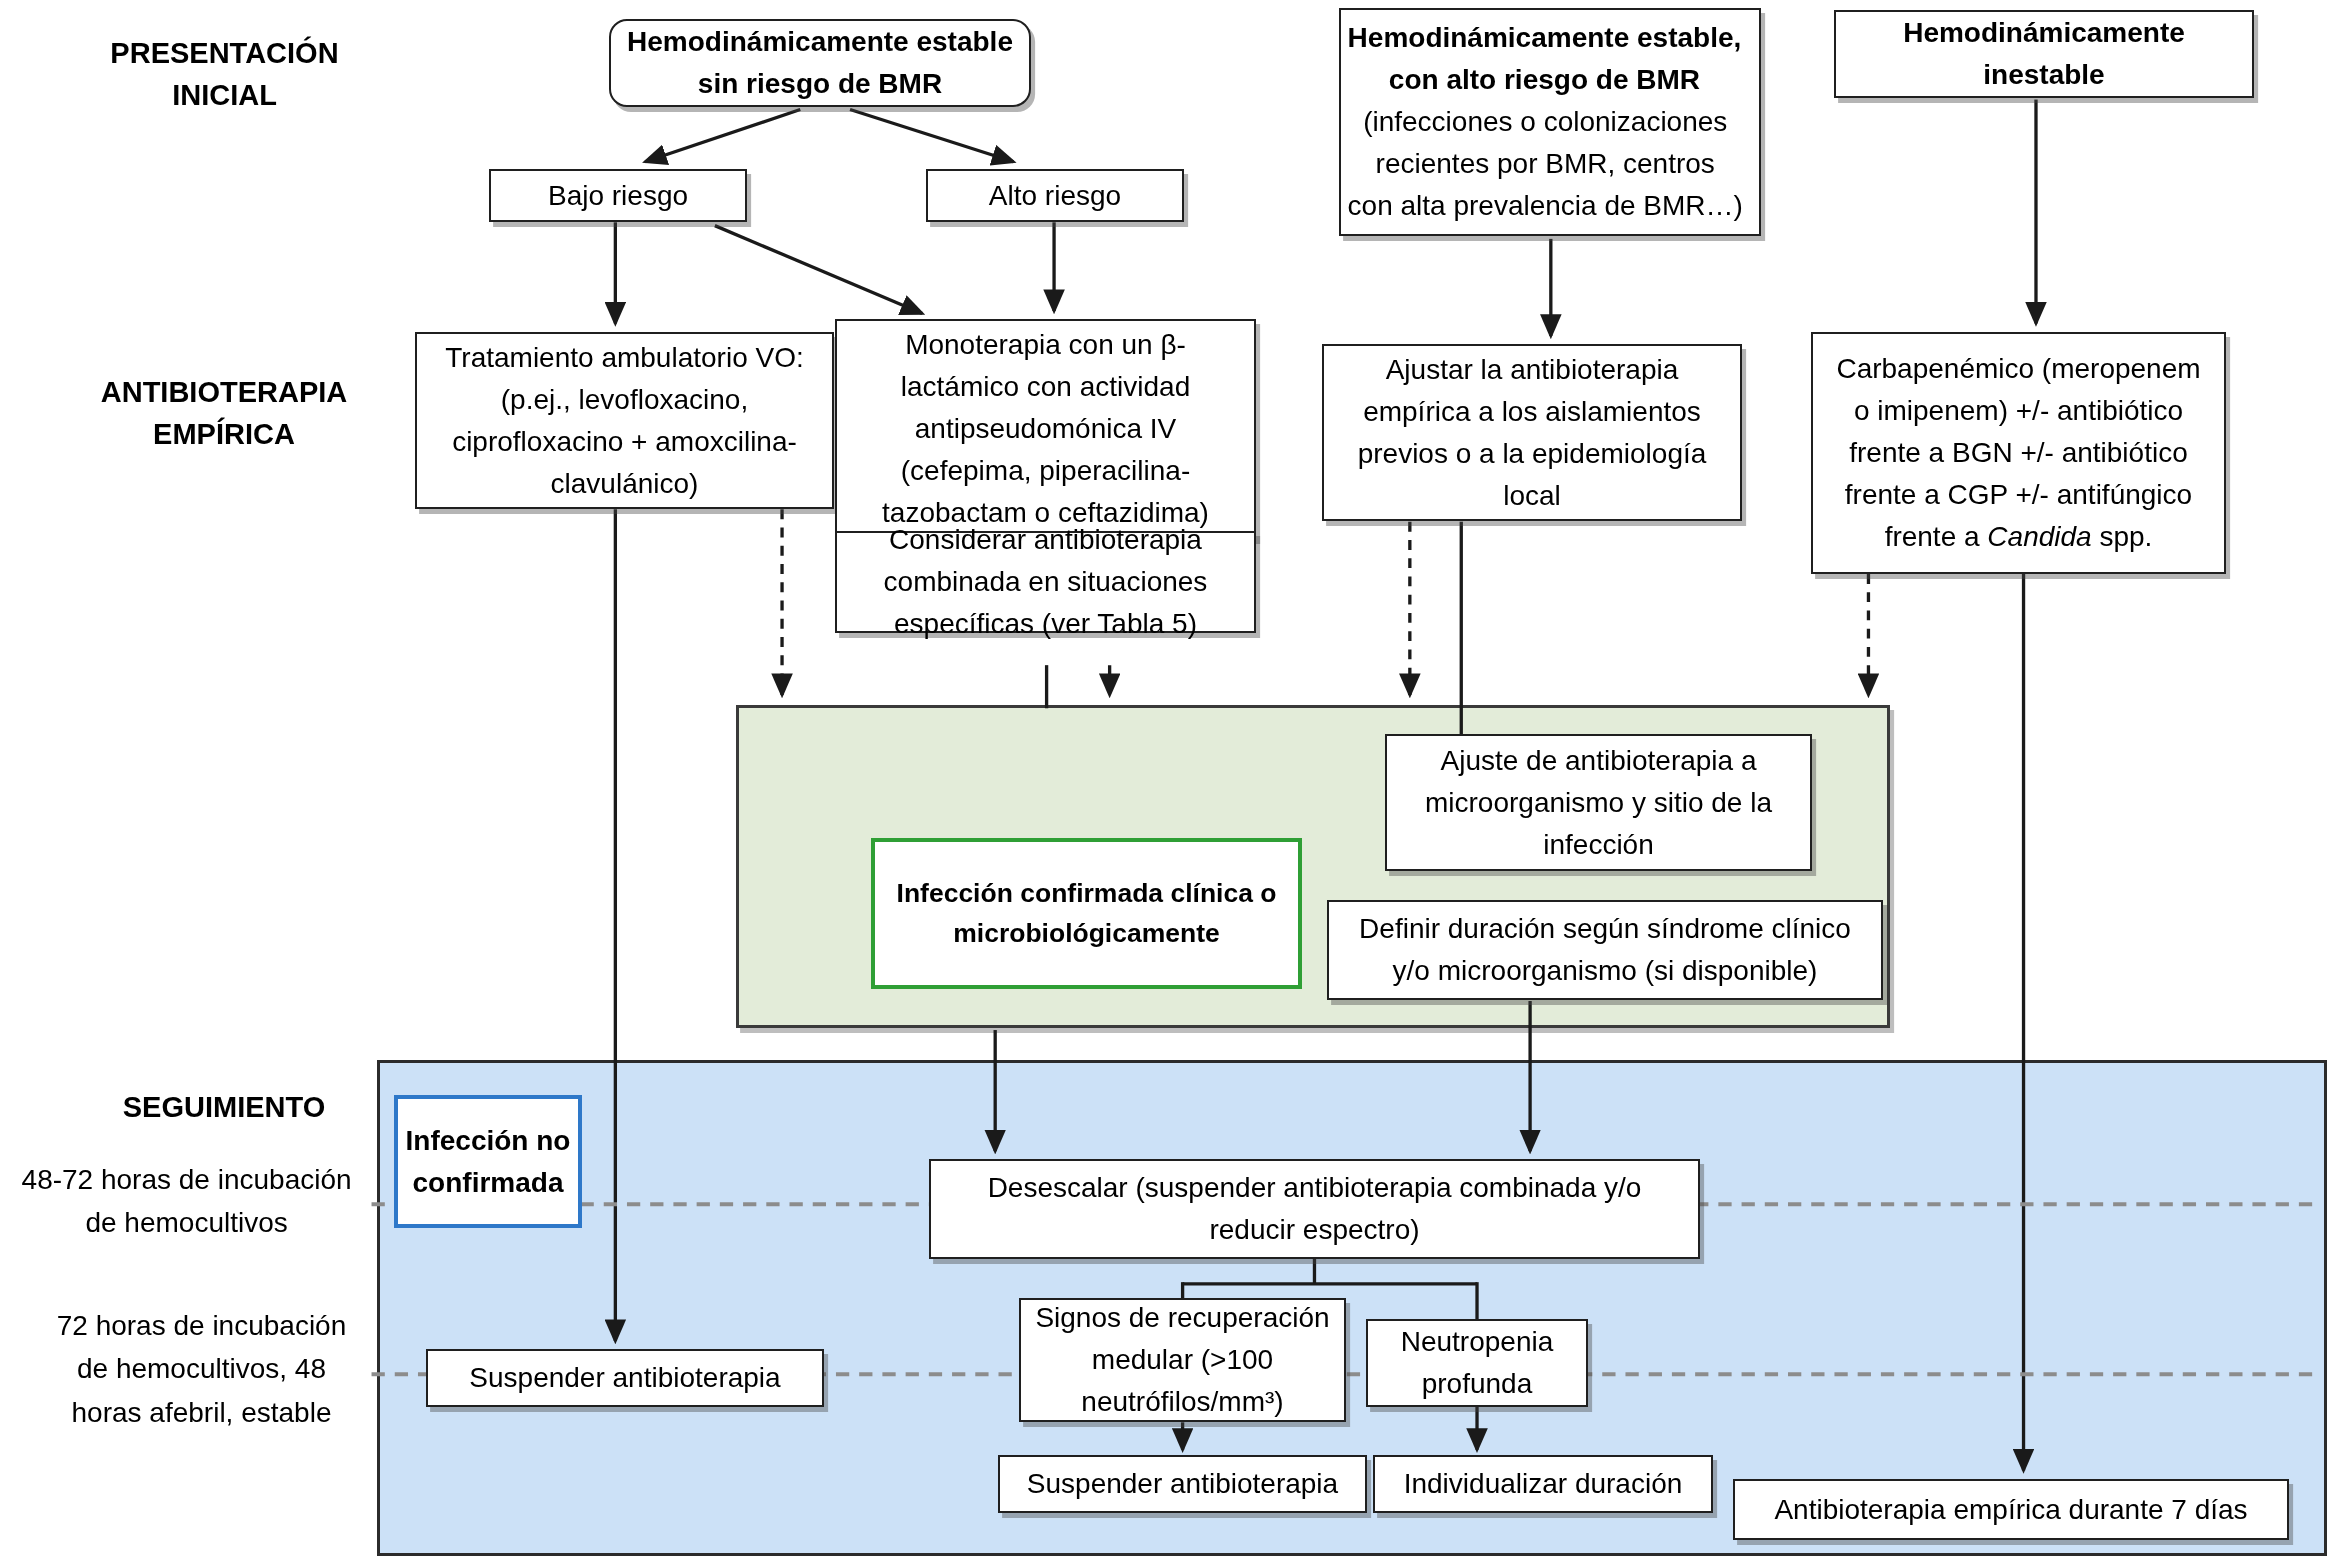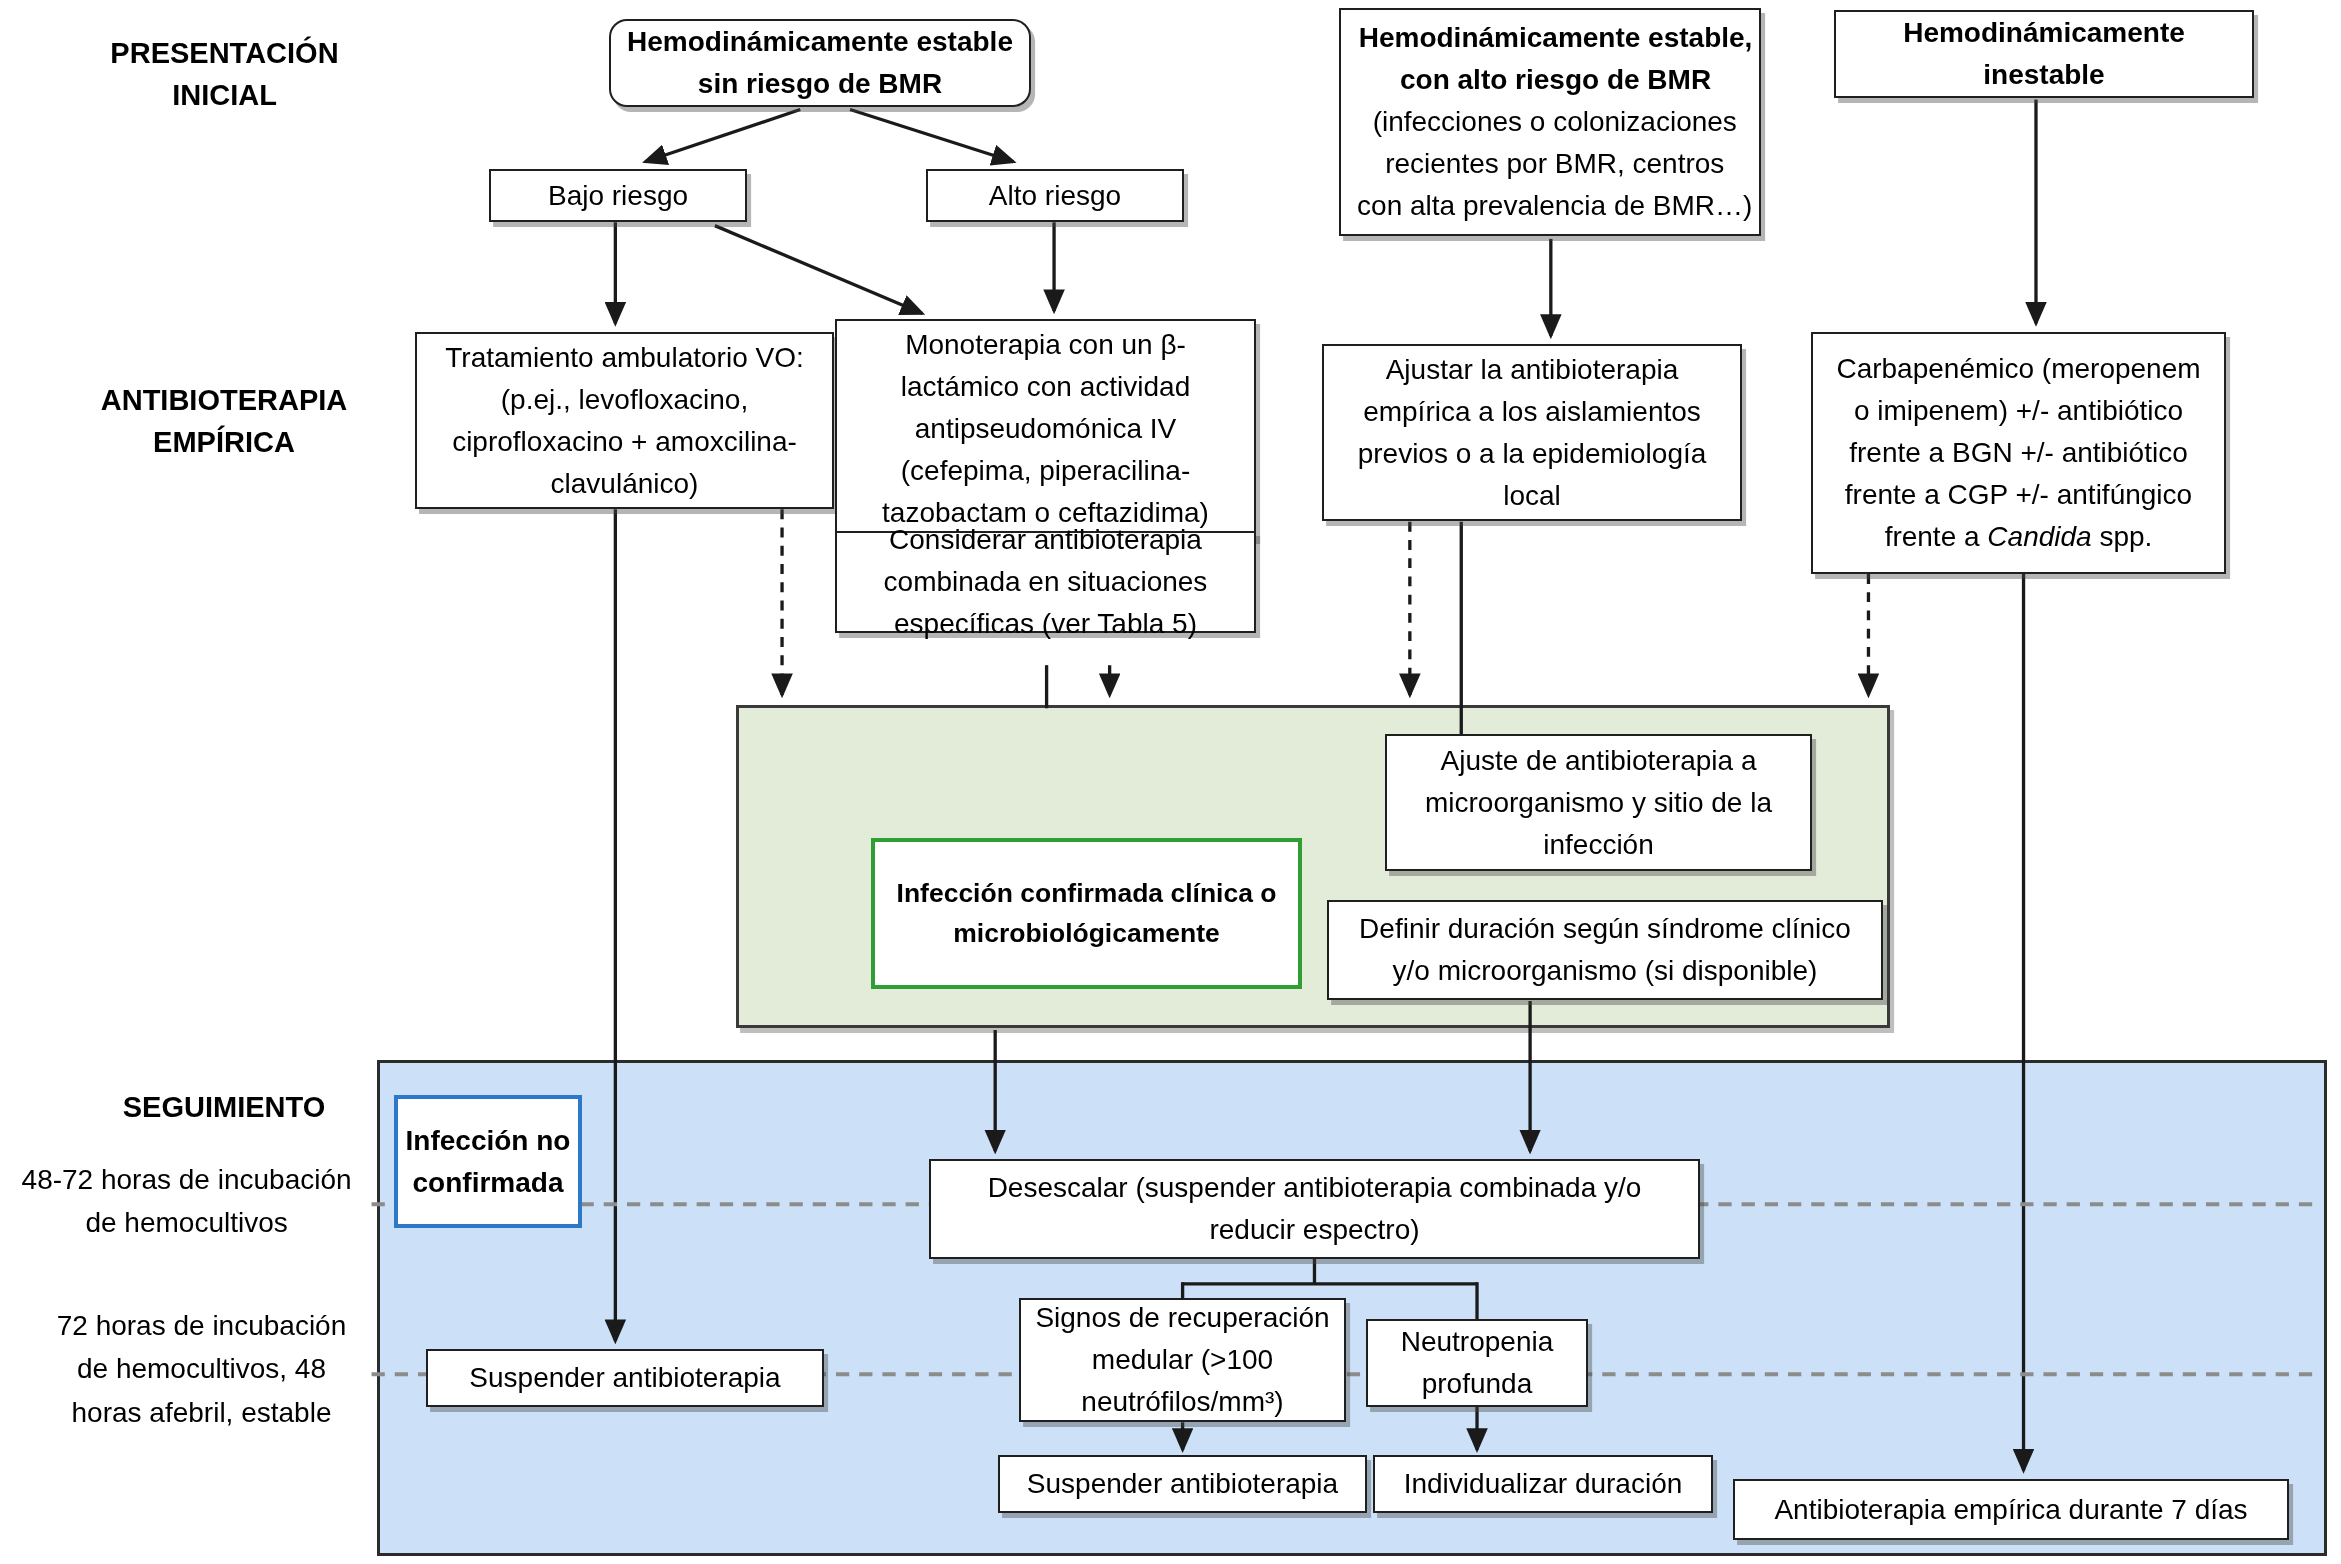--- a/index.html
+++ b/index.html
@@ -9,21 +9,21 @@
   .panel-green{background:var(--green-panel-fill,#e3ecd9);border:3.3px solid #3a3a3a;box-shadow:4.1px 5px 0 rgba(70,70,70,.35);}
   .panel-blue{background:var(--blue-panel-fill,#cce1f7);border:3.3px solid #2b2b2b;}
   svg.connectors{position:absolute;left:0;top:0;z-index:2;}
   .box{position:absolute;z-index:3;background:#fff;border:2.5px solid #1f1f1f;
        display:flex;align-items:center;justify-content:center;text-align:center;
        white-space:pre-line;font-size:28px;line-height:1.5;box-sizing:border-box;
        padding:3.3px 6.6px;box-shadow:4.1px 5px 0 rgba(70,70,70,.4);}
   .bold{font-weight:bold;}
   .gbox{border:4.1px solid var(--green-accent,#2f9f35);font-weight:bold;font-size:26.5px;box-shadow:none;}
   .bbox{border:4.1px solid var(--blue-accent,#2e78c9);font-weight:bold;box-shadow:none;}
-  .stack{display:flex;flex-direction:column;align-items:flex-end;justify-content:center;}
+  .stack{display:flex;flex-direction:column;align-items:flex-start;justify-content:center;}
   .label{position:absolute;z-index:3;text-align:center;white-space:pre-line;
          font-weight:bold;font-size:29px;line-height:1.45;}
   .timelabel{font-weight:normal;font-size:28px;line-height:1.55;}
   i{font-style:italic;}
 </style>
 </head>
 <body>
 
 <div class="canvas">
 
@@ -64,21 +64,21 @@
       <line x1="2253" y1="692" x2="2253" y2="838" marker-end="url(#ah)"></line>
     </g>
     <g stroke="#8c8c8c" stroke-width="5" stroke-dasharray="16 12">
       <line x1="448" y1="1452" x2="2798" y2="1452"></line>
       <line x1="448" y1="1657" x2="2798" y2="1657"></line>
     </g>
   </svg>
 
   <div class="label" style="left:100px;top:31.5px;width:249px;">PRESENTACIÓN
 INICIAL</div>
-  <div class="label" style="left:83px;top:371px;width:282px;margin-top:8px;">ANTIBIOTERAPIA
+  <div class="label" style="left:83px;top:371px;width:282px;">ANTIBIOTERAPIA
 EMPÍRICA</div>
   <div class="label" style="left:83px;top:1086px;width:282px;">SEGUIMIENTO</div>
   <div class="label timelabel" style="left:4.1px;top:1158px;width:365px;">48-72 horas de incubación
 de hemocultivos</div>
   <div class="label timelabel" style="left:19px;top:1304px;width:365px;">72 horas de incubación
 de hemocultivos, 48
 horas afebril, estable</div>
 
   <div class="box bold" style="left:609px;top:19px;width:422px;height:88px;border-radius:18px;">Hemodinámicamente estable
 sin riesgo de BMR</div>

